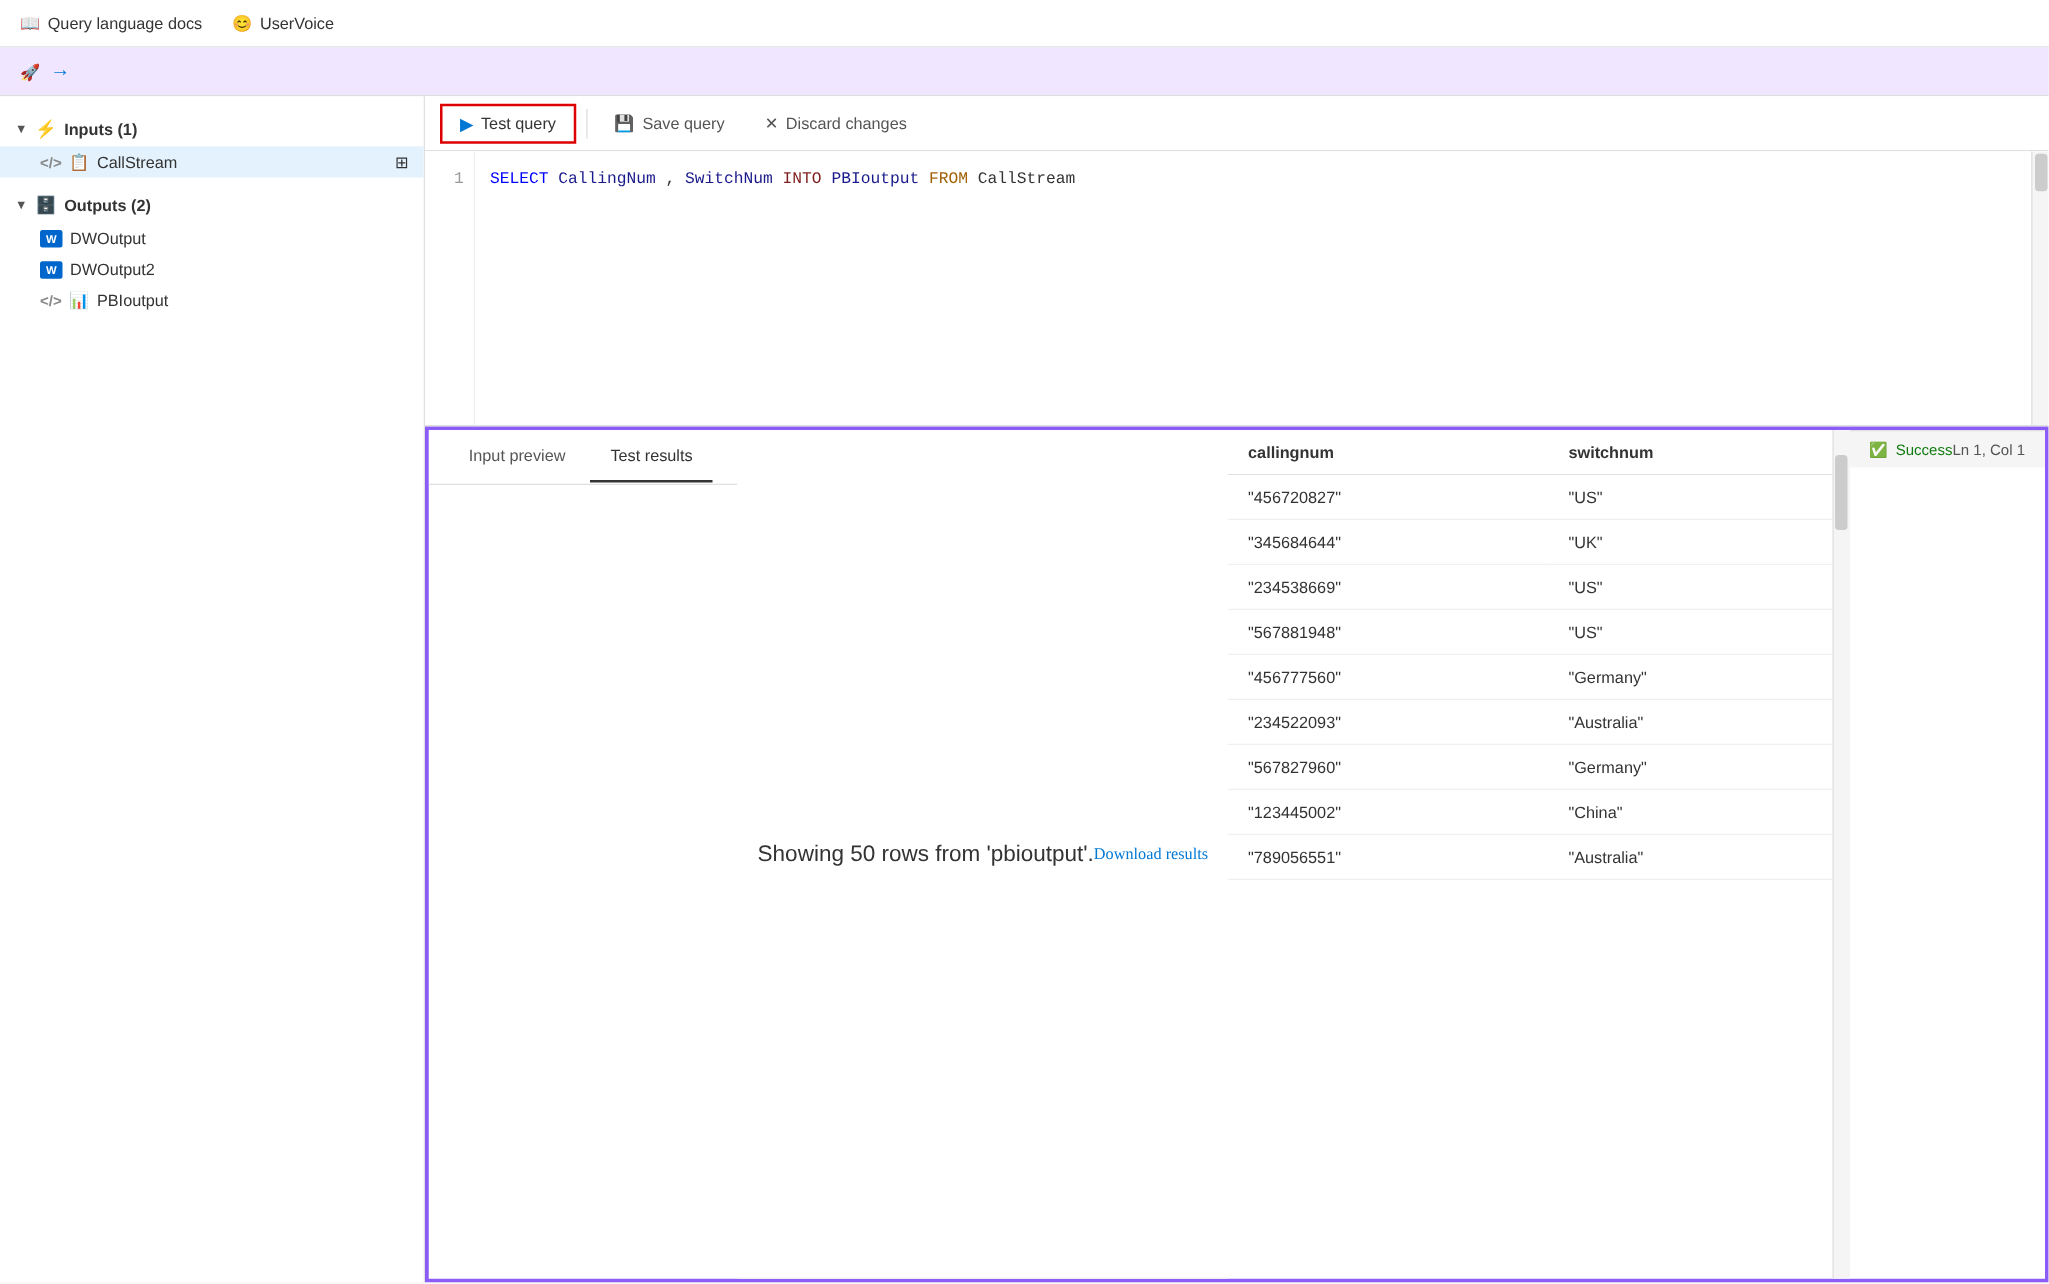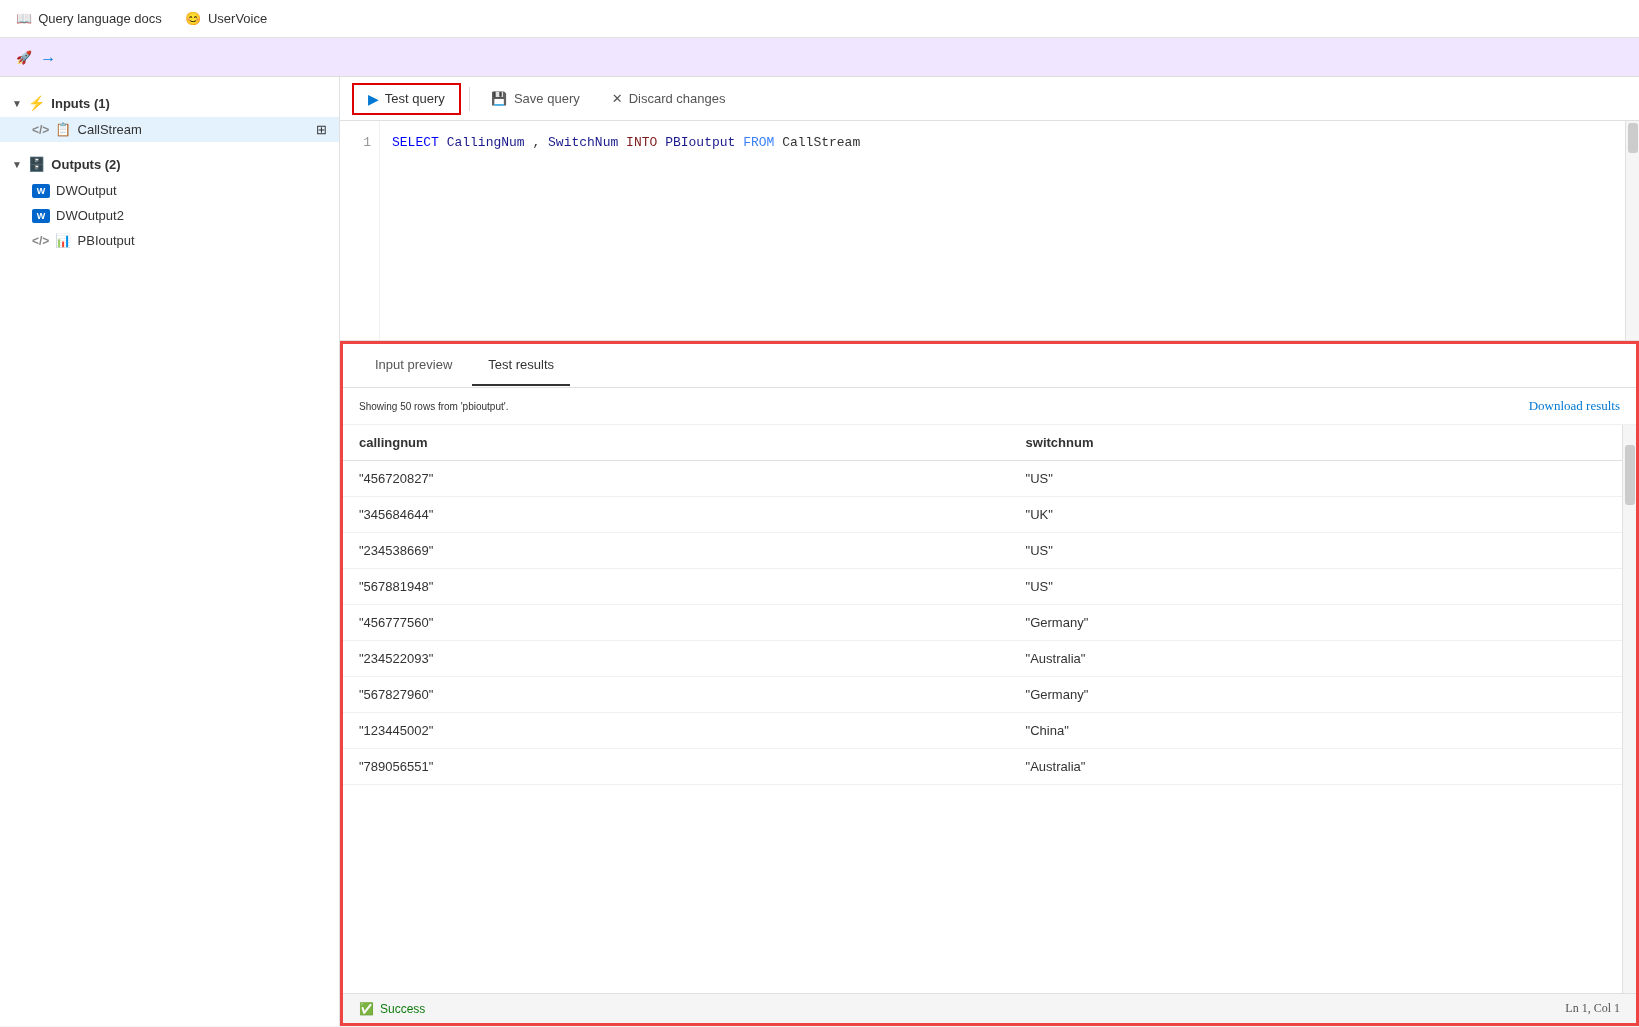--- a/index.html
+++ b/index.html
@@ -63,52 +63,52 @@
       display: flex; overflow: hidden; position: relative;
     }
     .line-numbers {
       width: 40px; background: #fff; color: #999; text-align: right;
       padding: 12px 8px 12px 0; border-right: 1px solid #f0f0f0; flex-shrink: 0;
       font-size: 13px; line-height: 1.6;
     }
     .query-content { flex: 1; padding: 12px; font-size: 13px; line-height: 1.6; }
     .kw-select { color: #0000ff; }
     .kw-into { color: #7f1d1d; }
-    .kw-from { color: #3b82f6; }
+    .kw-from { color: #a16207; }
     .col-name { color: #1a1a8c; }
     .tbl-name { color: #333; }
     .scrollbar-v {
       position: absolute; right: 0; top: 0; width: 14px; height: 100%;
       background: #f5f5f5; border-left: 1px solid #e0e0e0;
     }
     .scrollbar-thumb {
       width: 10px; height: 30px; background: #ccc; margin: 2px auto; border-radius: 3px;
     }
 
     .results-panel {
-      flex: 1; display: flex; flex-direction: column; overflow: hidden;
-      border: 3px solid #ef4444; margin: 0;
+      flex: 1; display: flex; flex-direction: row; overflow: hidden;
+      border: 3px solid #8b5cf6; margin: 0;
     }
 
     .tabs-bar {
       display: flex; align-items: center;
       padding: 0 16px; border-bottom: 1px solid #e0e0e0; background: #fff;
       height: 44px; flex-shrink: 0;
     }
     .tab {
       padding: 12px 16px; font-size: 13px; cursor: pointer; color: #555;
       border-bottom: 2px solid transparent; margin-right: 4px;
     }
     .tab.active { color: #0078d4; border-bottom: 2px solid #333; font-weight: 500; color: #333; }
 
     .results-header {
       display: flex; align-items: center; justify-content: space-between;
       padding: 10px 16px; background: #fff; flex-shrink: 0; border-bottom: 1px solid #f0f0f0;
     }
-    .results-info { font-size: 10px; color: #333; }
+    .results-info { font-size: 18px; color: #333; }
     .download-link { font-size: 13px; color: #0078d4; cursor: pointer; text-decoration: none; font-family: Liberation Serif, serif; }
 
     .results-table-wrap {
       flex: 1; overflow-y: auto; overflow-x: hidden; position: relative;
     }
     .results-table {
       width: 100%; border-collapse: collapse; font-size: 13px;
     }
     .results-table thead th {
       text-align: left; padding: 10px 16px; font-weight: 700;
@@ -118,21 +118,21 @@
     .results-table tbody td {
       padding: 10px 16px; border-bottom: 1px solid #f0f0f0; color: #333;
     }
 
     .status-bar {
       display: flex; align-items: center; justify-content: space-between;
       padding: 4px 16px; background: #f5f5f5; border-top: 1px solid #e0e0e0;
       font-size: 12px; color: #555; height: 30px; flex-shrink: 0;
     }
     .status-success { display: flex; align-items: center; gap: 6px; color: #107c10; font-weight: 500; }
-    .status-pos { color: #555; font-family: Liberation Serif, serif; }
+    .status-pos { color: #555; }
   </style>
 </head>
 <body>
 
 <div class="top-nav">
   <a class="nav-item">
     <span>📖</span>
     <span>Query language docs</span>
   </a>
   <a class="nav-item">

